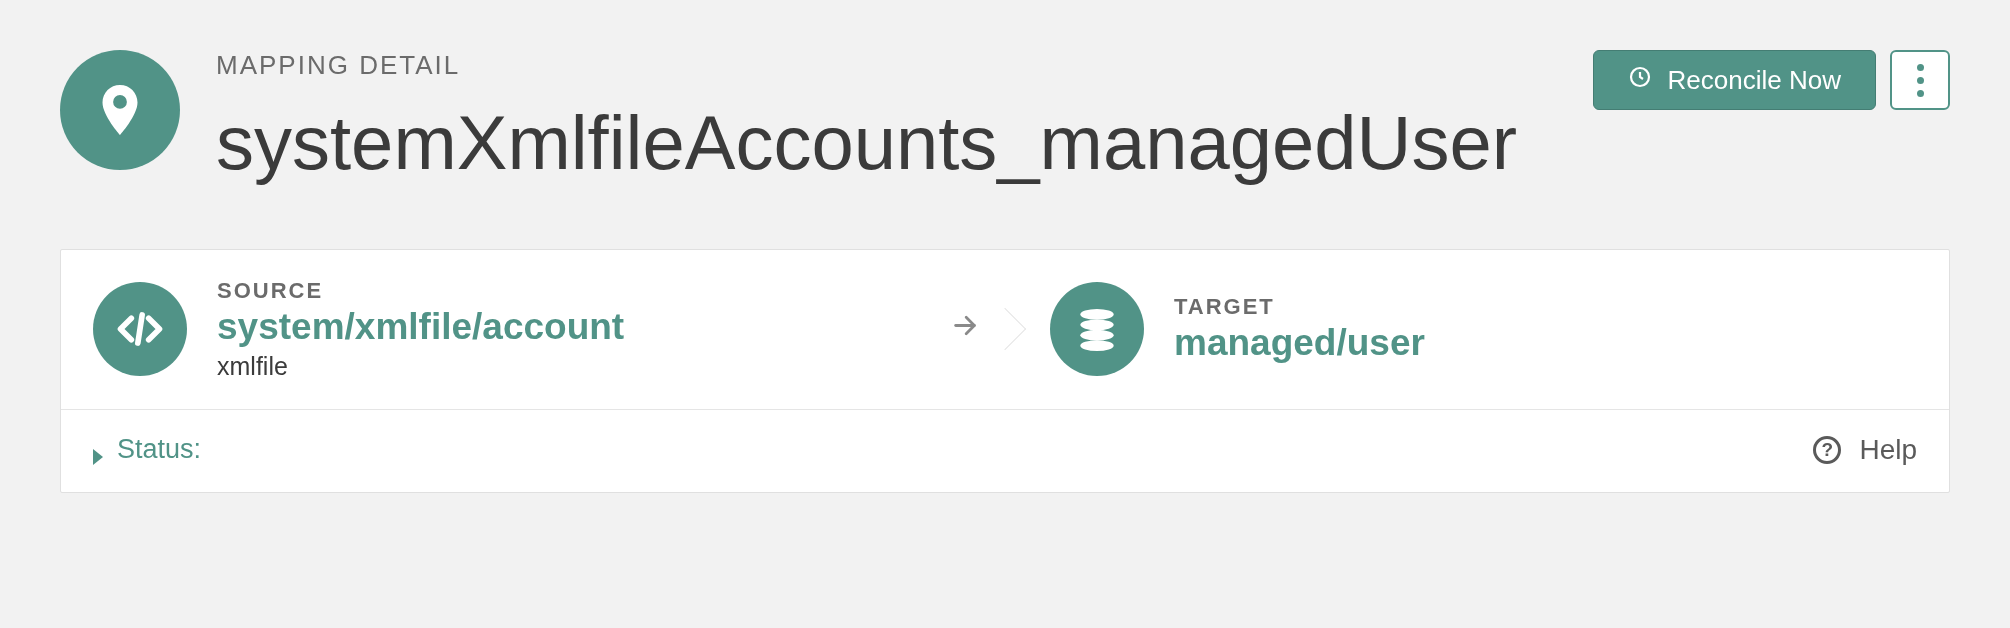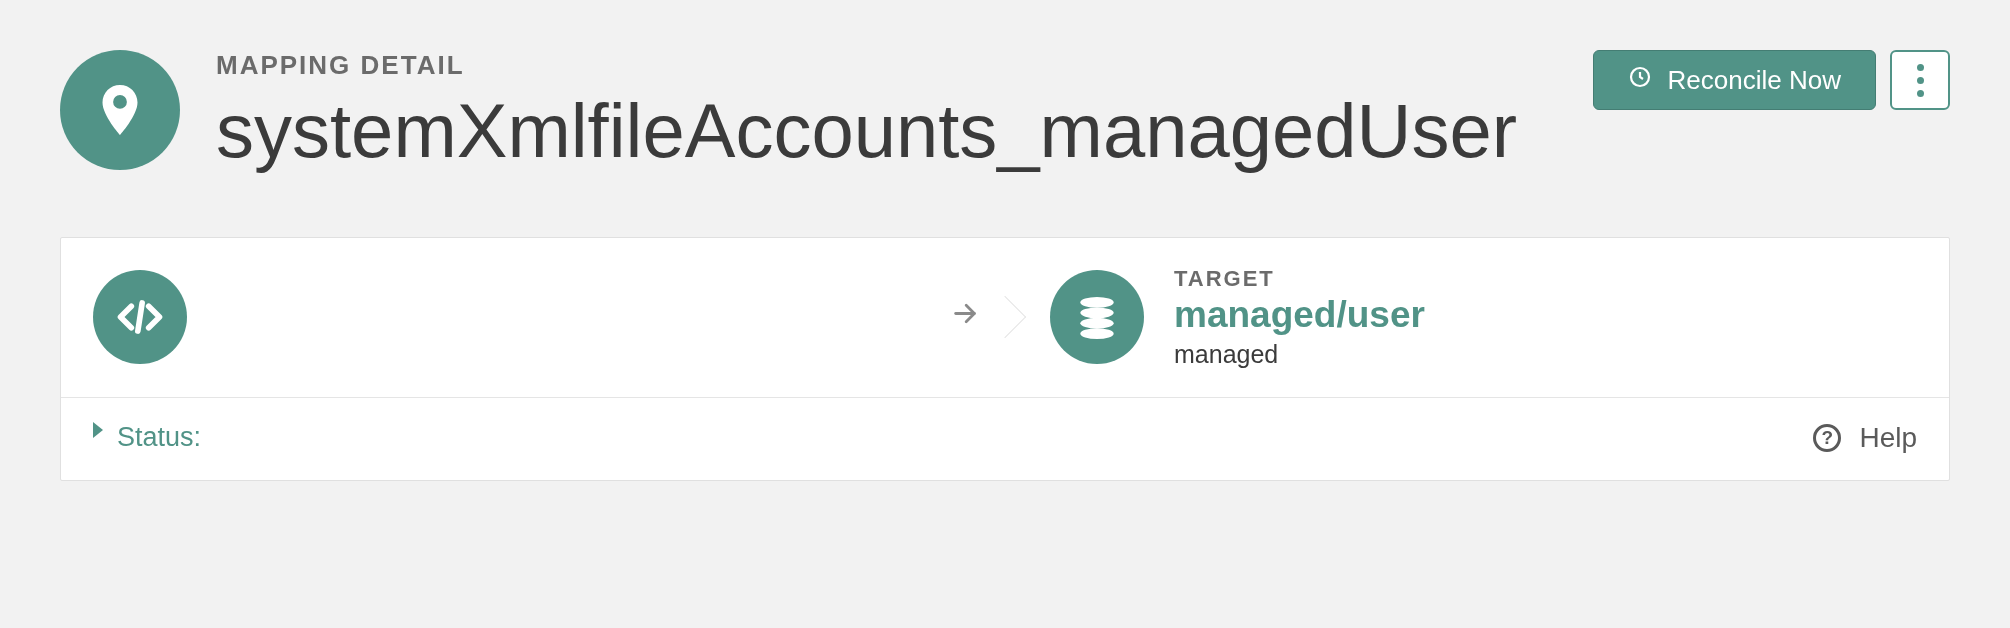--- a/index.html
+++ b/index.html
@@ -23,29 +23,29 @@
     flex-shrink: 0;
   }
   .header-text {
     margin-left: 36px;
     flex: 1;
     min-width: 0;
   }
   .overline {
     color: #6b6b6b;
     font-size: 26px;
-    font-weight: 700;
+    font-weight: 400;
     letter-spacing: 2px;
   }
   .title {
     color: #3b3b3b;
     font-size: 76px;
     font-weight: 300;
     line-height: 1.05;
-    margin-top: 10px;
+    margin-top: 22px;
     white-space: nowrap;
   }
   .header-actions {
     display: flex;
     gap: 14px;
     flex-shrink: 0;
     margin-left: 20px;
   }
   .btn-reconcile {
     background: #519387;
@@ -139,21 +139,21 @@
 
   
   .footer-row {
     border-top: 1px solid #e5e5e5;
     display: flex;
     align-items: center;
     justify-content: space-between;
     padding: 24px 32px 26px;
   }
   .status {
-    display: flex; align-items: flex-start;
+    display: flex; align-items: flex-end;
     color: #519387;
     font-size: 27px;
     cursor: pointer;
   }
   .status .caret {
     width: 0; height: 0;
     border-top: 8px solid transparent;
     border-bottom: 8px solid transparent;
     border-left: 10px solid #519387;
     margin-right: 14px;
@@ -213,20 +213,25 @@
     <div class="mapping-row">
 
       <div class="mapping-col">
         <div class="col-icon">
           <svg viewBox="0 0 24 24" width="52" height="52" fill="none" stroke="#ffffff" stroke-width="2.6" stroke-linecap="round" stroke-linejoin="round" aria-hidden="true">
             <polyline points="8 7 3 12 8 17"></polyline>
             <polyline points="16 7 21 12 16 17"></polyline>
             <line x1="13" y1="5.5" x2="11" y2="18.5"></line>
           </svg>
         </div>
+        <div class="col-text">
+          <div class="col-overline">SOURCE</div>
+          <div class="col-title">system/xmlfile/account</div>
+          <div class="col-sub">xmlfile</div>
+        </div>
       </div>
 
       <span class="arrow-glyph">
         <svg viewBox="0 0 24 24" width="28" height="28" fill="none" stroke="#8a8a8a" stroke-width="2.4" stroke-linecap="round" stroke-linejoin="round" aria-hidden="true">
           <line x1="4" y1="12" x2="20" y2="12"></line>
           <polyline points="13 5 20 12 13 19"></polyline>
         </svg>
       </span>
       <span class="arrow-wedge"></span>
 
@@ -235,21 +240,20 @@
           <svg viewBox="0 0 24 24" width="50" height="50" fill="#ffffff" aria-hidden="true">
             <ellipse cx="12" cy="5" rx="8" ry="2.6"></ellipse>
             <ellipse cx="12" cy="10" rx="8" ry="2.6"></ellipse>
             <ellipse cx="12" cy="15" rx="8" ry="2.6"></ellipse>
             <ellipse cx="12" cy="20" rx="8" ry="2.6"></ellipse>
           </svg>
         </div>
         <div class="col-text">
           <div class="col-overline">TARGET</div>
           <div class="col-title">managed/user</div>
-          <div class="col-sub">managed</div>
         </div>
       </div>
 
     </div>
 
     <div class="footer-row">
       <div class="status">
         <span class="caret"></span>
         <span>Status:</span>
         <span>&nbsp;</span>

